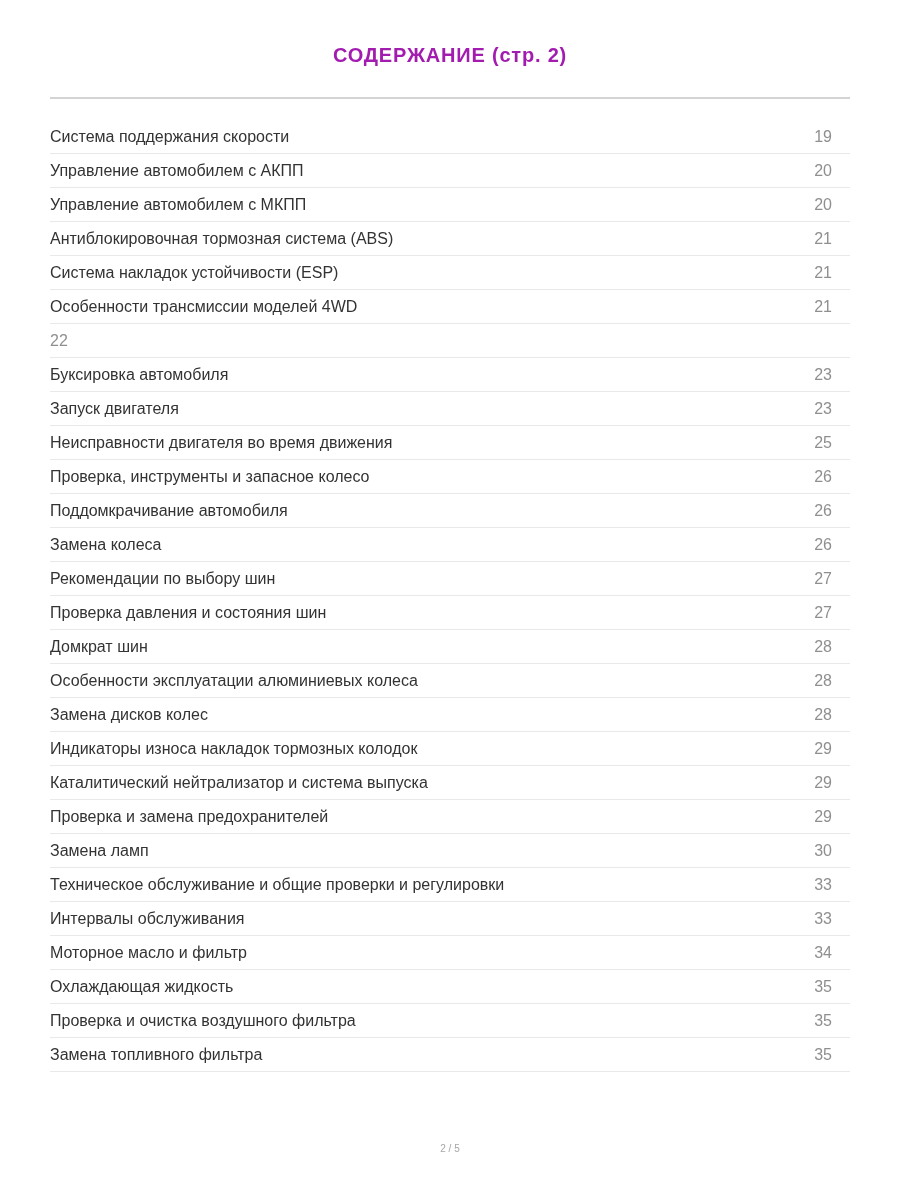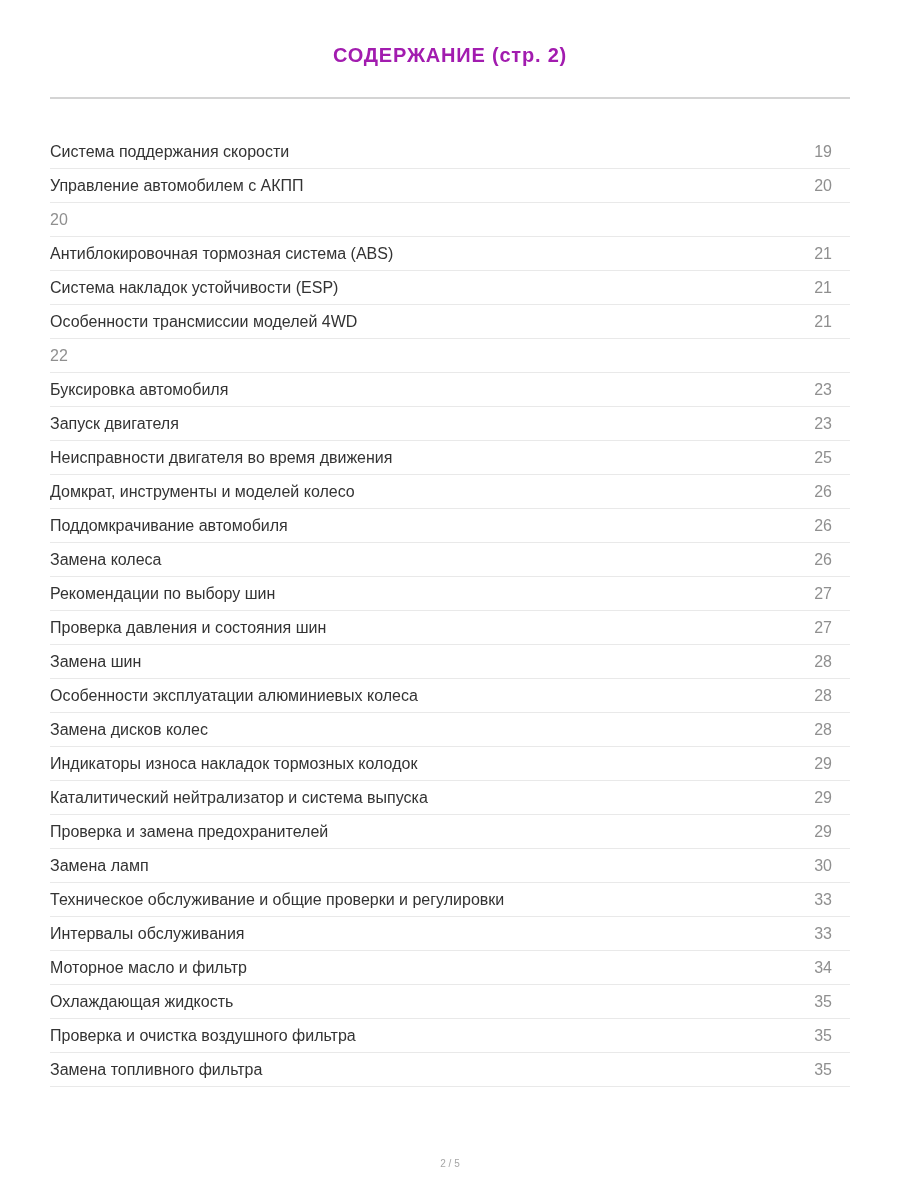--- a/index.html
+++ b/index.html
@@ -29,21 +29,21 @@
     letter-spacing: 0.8px;
     color: #a21caf;
   }
   .title-rule {
     border: none;
     border-top: 2px solid #d4d4d4;
     margin: 28px 0 0 0;
     height: 0;
   }
   .toc {
-    margin-top: 36px;
+    margin-top: 21px;
     text-align: center;
   }
   .row {
     box-sizing: border-box;
     height: 34px;
     display: flex;
     align-items: center;
     justify-content: space-between;
     border-bottom: 1px solid #e9e9e9;
     cursor: pointer;
@@ -77,20 +77,21 @@
     <span class="label">Система поддержания скорости</span>
     <span class="num">19</span>
   </div>
 
   <div class="row">
     <span class="label">Управление автомобилем с АКПП</span>
     <span class="num">20</span>
   </div>
 
   <div class="row">
+    <span class="label">Управление автомобилем с МКПП</span>
     <span class="num">20</span>
   </div>
 
   <div class="row">
     <span class="label">Антиблокировочная тормозная система (ABS)</span>
     <span class="num">21</span>
   </div>
 
   <div class="row">
     <span class="label">Система накладок устойчивости (ESP)</span>
@@ -115,21 +116,21 @@
     <span class="label">Запуск двигателя</span>
     <span class="num">23</span>
   </div>
 
   <div class="row">
     <span class="label">Неисправности двигателя во время движения</span>
     <span class="num">25</span>
   </div>
 
   <div class="row">
-    <span class="label">Домкрат, инструменты и моделей колесо</span>
+    <span class="label">Проверка, инструменты и запасное колесо</span>
     <span class="num">26</span>
   </div>
 
   <div class="row">
     <span class="label">Поддомкрачивание автомобиля</span>
     <span class="num">26</span>
   </div>
 
   <div class="row">
     <span class="label">Замена колеса</span>
@@ -140,21 +141,21 @@
     <span class="label">Рекомендации по выбору шин</span>
     <span class="num">27</span>
   </div>
 
   <div class="row">
     <span class="label">Проверка давления и состояния шин</span>
     <span class="num">27</span>
   </div>
 
   <div class="row">
-    <span class="label">Замена шин</span>
+    <span class="label">Домкрат шин</span>
     <span class="num">28</span>
   </div>
 
   <div class="row">
     <span class="label">Особенности эксплуатации алюминиевых колеса</span>
     <span class="num">28</span>
   </div>
 
   <div class="row">
     <span class="label">Замена дисков колес</span>

